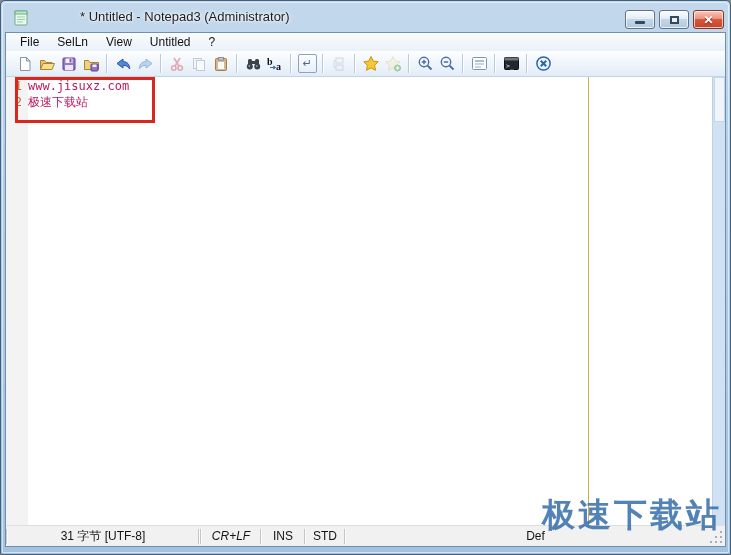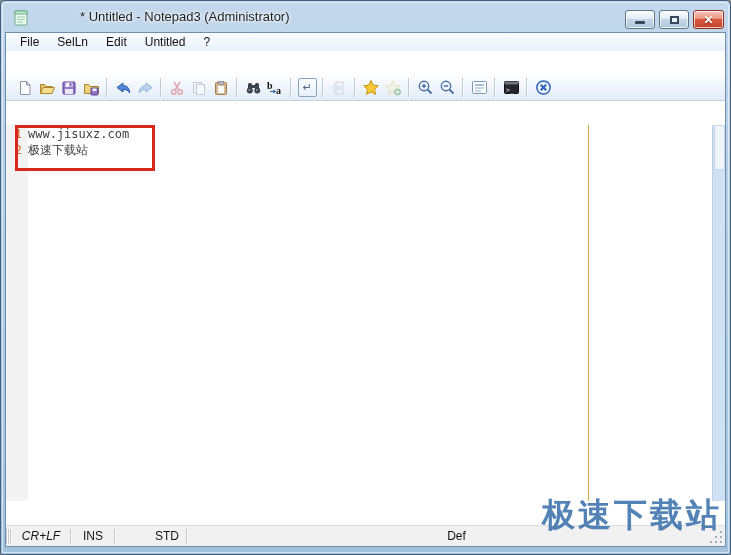--- a/index.html
+++ b/index.html
@@ -23,57 +23,57 @@
     box-shadow:inset 0 0 0 1px rgba(255,255,255,.7);}
   .btn-min{left:624px;width:30px;}
   .btn-max{left:658px;width:30px;}
   .btn-close{left:692px;width:31px;border-color:#8d2f1f;
     background:linear-gradient(#f6c9bd 0%,#ea9380 45%,#d9573c 50%,#c0452c 100%);}
   .glyph-min{width:10px;height:3px;background:#35485c;border-radius:1px;margin-top:5px;}
   .glyph-max{width:9px;height:8px;border:2px solid #35485c;background:#e8f0f8;}
   .glyph-close{color:#fff;font-size:12px;font-weight:bold;text-shadow:0 1px 1px #7c2413;line-height:1;}
   
   .client{position:absolute;left:4px;right:4px;top:31px;bottom:7px;
-    border:1px solid #6f8fb0;background:#fff;display:flex;flex-direction:column;gap:24px;}
+    border:1px solid #6f8fb0;background:#fff;display:flex;flex-direction:column;}
   
   .menubar{height:18px;flex:0 0 18px;background:linear-gradient(#fafcfe,#e9f1f9);
     display:flex;align-items:center;padding-left:5px;font-size:12px;color:#111;}
   .menu-item{padding:1px 9px;white-space:nowrap;}
   
   .toolbar{height:26px;flex:0 0 26px;background:linear-gradient(#fdfeff,#e2ecf7);
     border-bottom:1px solid #c2d3e4;display:flex;align-items:center;padding-left:8px;}
   .tbtn{width:22px;height:22px;display:flex;align-items:center;justify-content:center;flex:0 0 22px;}
   .tsep{width:1px;height:19px;background:#bccbda;border-right:1px solid #fbfdfe;margin:0 4px;flex:0 0 2px;}
   .dim{opacity:.45;}
   .wrapbtn{width:19px;height:19px;border:1px solid #8ba4bd;border-radius:2px;
     background:linear-gradient(#fbfdfe,#e7eff7);display:flex;align-items:center;justify-content:center;
     font-size:11px;color:#4a6a8e;}
   
   .editor{flex:1 1 auto;position:relative;background:#fff;overflow:hidden;}
   .gutter{position:absolute;left:0;top:0;bottom:0;width:22px;background:#f3f3f3;}
   .lines{position:absolute;left:0;top:1px;right:13px;}
   .line{display:flex;height:16px;font-family:"DejaVu Sans Mono","Liberation Mono",monospace;
     font-size:12px;line-height:16px;}
   .ln{width:22px;flex:0 0 22px;text-align:right;padding-right:6px;color:#d4682a;}
-  .ltext{color:#404040;white-space:pre;}
+  .ltext{color:#be185d;white-space:pre;}
   .longline{position:absolute;left:582px;top:0;bottom:0;width:1px;background:#d0ab4f;}
   .vscroll{position:absolute;right:0;top:0;bottom:0;width:13px;background:#cfe1f2;border-left:1px solid #bdd2e6;}
   .vthumb{position:absolute;left:1px;top:0;width:11px;height:45px;background:#eff5fb;border:1px solid #c5d8ea;}
   .redbox{position:absolute;left:9px;top:0;width:140px;height:46px;border:3px solid #d8281e;z-index:5;}
   
   .statusbar{height:21px;flex:0 0 21px;background:#f1f1f1;border-top:1px solid #dedede;
     display:flex;align-items:center;font-size:12px;color:#141414;position:relative;}
   .sseg{display:flex;align-items:center;justify-content:center;height:100%;white-space:nowrap;}
   .seg-pos{width:172px;justify-content:flex-start;padding-left:6px;}
   .seg-pos span{margin-right:13px;}
   .seg-size{width:190px;}
   .seg-enc{width:160px;}
   .seg-eol{width:58px;font-style:italic;}
   .seg-ins{width:42px;}
-  .seg-std{width:38px;margin-left:32px;}
+  .seg-std{width:38px;}
   .seg-lex{flex:1;}
   .ssep{width:1px;height:15px;background:#c6c6c6;border-right:1px solid #fbfbfb;flex:0 0 2px;}
   .grip{position:absolute;right:3px;bottom:3px;width:12px;height:12px;}
   .grip i{position:absolute;width:2px;height:2px;background:#9fb0c0;}
   .grip i:nth-child(1){right:0;bottom:0;}
   .grip i:nth-child(2){right:5px;bottom:0;}
   .grip i:nth-child(3){right:0;bottom:5px;}
   .grip i:nth-child(4){right:10px;bottom:0;}
   .grip i:nth-child(5){right:5px;bottom:5px;}
   .grip i:nth-child(6){right:0;bottom:10px;}
@@ -105,21 +105,21 @@
     <div class="winbtn btn-close">
       <div class="glyph-close">✕</div>
     </div>
   </div>
 
   <div class="client">
 
     <div class="menubar">
       <span class="menu-item">File</span>
       <span class="menu-item">SelLn</span>
-      <span class="menu-item">Edit</span>
+      <span class="menu-item">View</span>
       <span class="menu-item">Untitled</span>
       <span class="menu-item">?</span>
     </div>
 
     <div class="toolbar">
       <div class="tbtn">
         <svg width="16" height="16" viewBox="0 0 16 16">
           <path d="M3.5 1.5h6l3.5 3.5v9.5h-9.5z" fill="#fff" stroke="#8795a8"></path>
           <path d="M9.5 1.5v3.5H13z" fill="#dbe4ee" stroke="#8795a8"></path>
         </svg>
@@ -281,20 +281,21 @@
         </div>
       </div>
       <div class="redbox"></div>
       <div class="vscroll">
         <div class="vthumb"></div>
       </div>
     </div>
 
     <div class="statusbar">
       <div class="ssep"></div>
+      <div class="sseg seg-size">31 字节 [UTF-8]</div>
       <div class="ssep"></div>
       <div class="ssep"></div>
       <div class="sseg seg-eol">CR+LF</div>
       <div class="ssep"></div>
       <div class="sseg seg-ins">INS</div>
       <div class="ssep"></div>
       <div class="sseg seg-std">STD</div>
       <div class="ssep"></div>
       <div class="sseg seg-lex">Def</div>
       <div class="grip">

